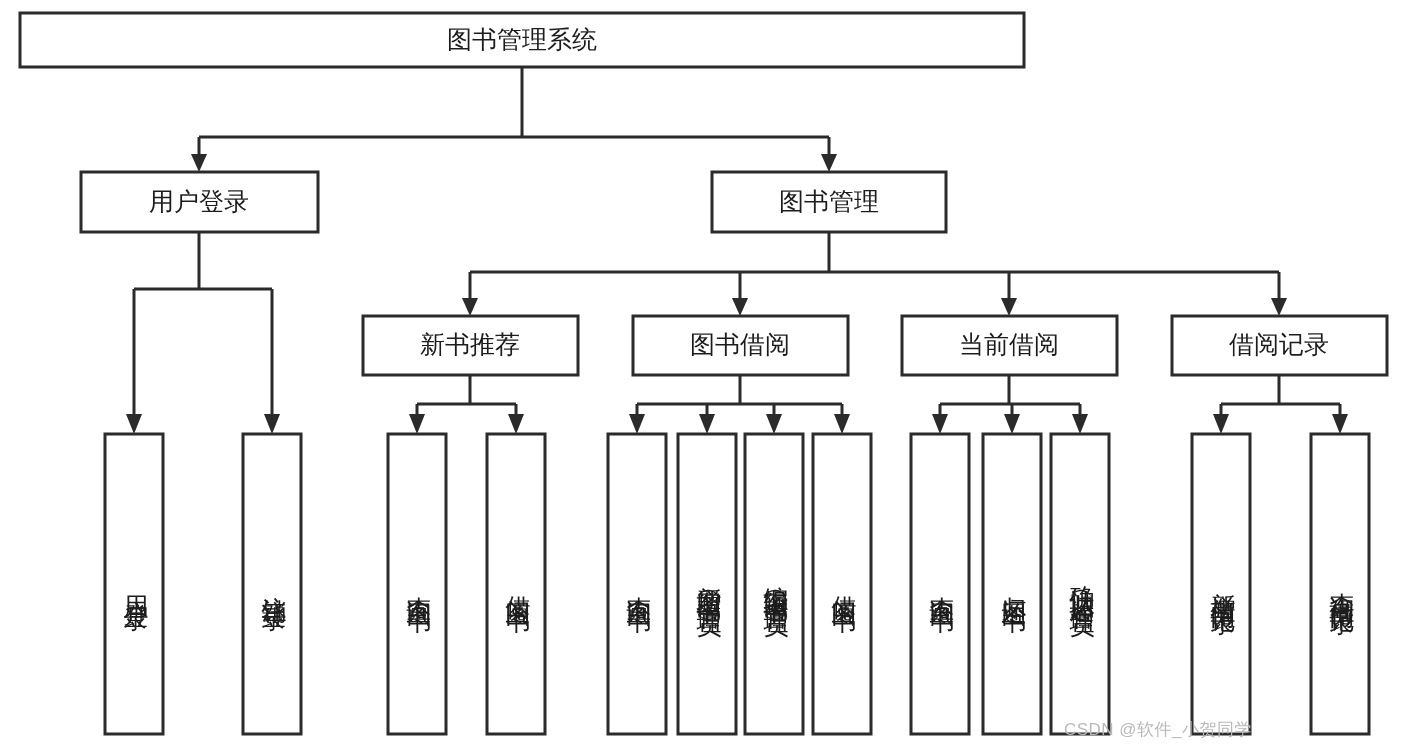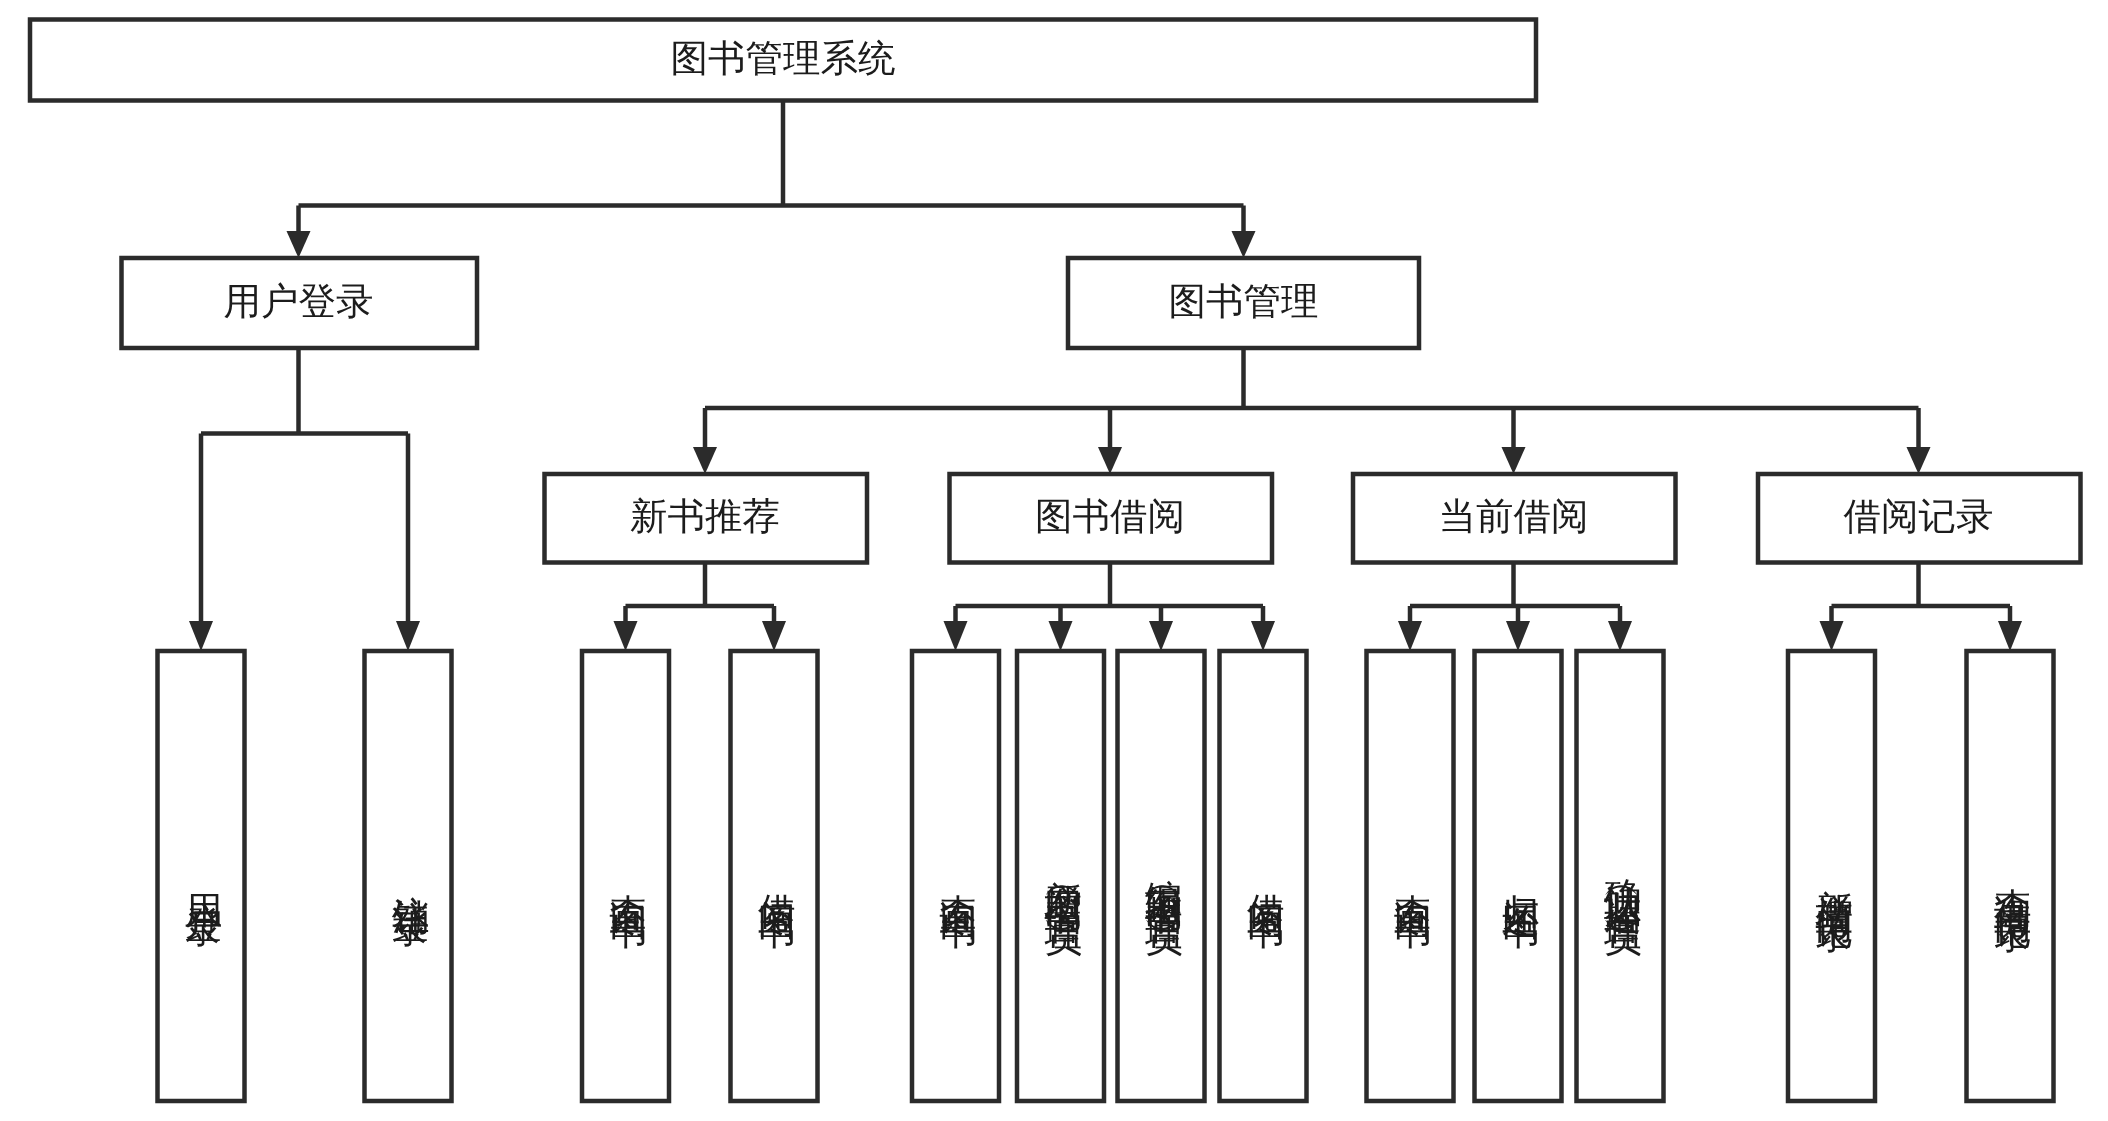--- a/index.html
+++ b/index.html
@@ -231,14 +231,15 @@
       <rect class="node-rect" x="1192" y="434" width="58" height="300"></rect>
       <text class="node-label-v" x="1221" y="584">新增借阅记录</text>
     </g>
     <g>
       <rect class="node-rect" x="1311" y="434" width="58" height="300"></rect>
       <text class="node-label-v" x="1340" y="584">查询借阅记录</text>
     </g>
 
   </svg>
 
+  <div class="watermark">CSDN @软件_小贺同学</div>
 
 </div>
 
 </body></html>

